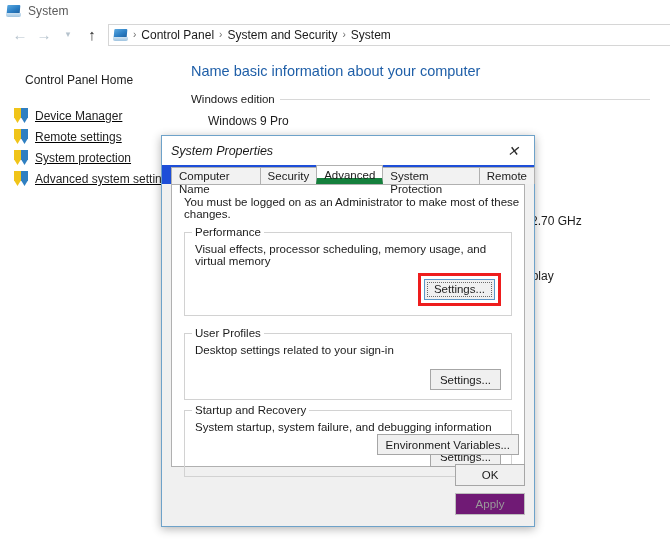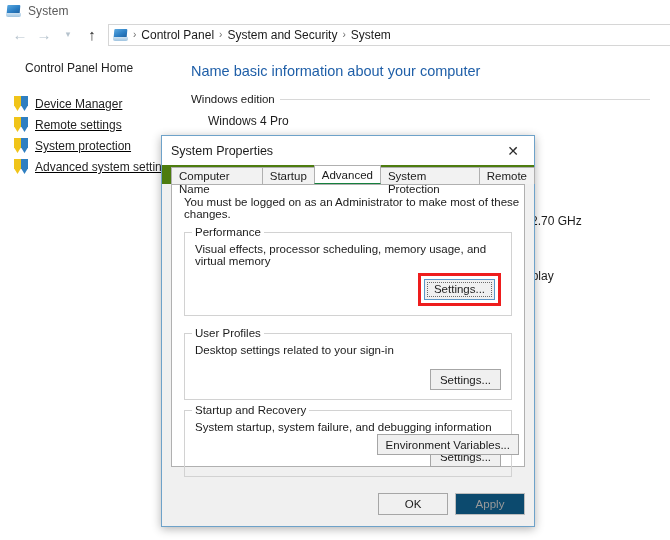--- a/index.html
+++ b/index.html
@@ -111,21 +111,21 @@
   
   .content-area {
     position: absolute;
     left: 0; top: 48px;
     width: 670px; height: 492px;
     background: #ffffff;
   }
 
   .sidebar {
     position: absolute;
-    left: 0; top: 0;
+    left: 0; top: 12px;
     width: 178px;
     padding-top: 13px;
     box-sizing: border-box;
   }
   .cp-home {
     padding-left: 25px;
     font-size: 12px;
     color: #1f1f1f;
     margin-bottom: 15px;
   }
@@ -210,20 +210,21 @@
     border: 1px solid #6ea2c9;
     box-sizing: border-box;
     box-shadow: 0 2px 9px rgba(0,0,0,.30);
   }
   .dlg-titlebar {
     height: 29px;
     background: #ffffff;
     display: flex;
     align-items: center;
     justify-content: space-between;
+    font-style: italic;
   }
   .dlg-title {
     font-size: 12.5px;
     color: #1b1b1b;
     padding-left: 9px;
   }
   .dlg-close {
     width: 42px; height: 28px;
     display: flex;
     align-items: center;
@@ -231,21 +232,21 @@
     font-size: 14px;
     color: #2b2b2b;
     font-family: "Liberation Sans", sans-serif;
   }
 
   .tabstrip {
     height: 19px;
     display: flex;
     align-items: flex-end;
     padding-left: 9px;
-    background: #4d7c0f;
+    background: #1d4ed8;
     position: relative;
   }
   .tabstrip::after {
     content: "";
     position: absolute;
     left: 9px; right: 9px; bottom: 0;
     height: 1px;
     background: #b0b0b0;
   }
   .tab {
@@ -260,21 +261,21 @@
     z-index: 1;
     line-height: 13px;
     box-sizing: border-box;
     height: 17px;
   }
   .tab.selected {
     background: #ffffff;
     height: 19px;
     padding-top: 3px;
     z-index: 3;
-    border-bottom: 1px solid #15803d;
+    border-bottom: 6px solid #15803d;
   }
 
   .tabpanel {
     position: absolute;
     left: 9px; top: 48px;
     width: 354px; height: 283px;
     background: #ffffff;
     border: 1px solid #b0b0b0;
     box-sizing: border-box;
   }
@@ -316,21 +317,21 @@
     background: #f0f0f0;
     font-size: 11.5px;
     color: #1b1b1b;
     font-family: "Liberation Sans", sans-serif;
     display: inline-flex;
     align-items: center;
     justify-content: center;
     box-sizing: border-box;
     padding: 0 8px;
   }
-  .btn.disabled { color: #9a9a9a; border-color: #bdbdbd; background: #0c4a6e; }
+  .btn.disabled { color: #9a9a9a; border-color: #bdbdbd; background: #701a75; }
 
   
   .highlight-wrap {
     position: relative;
     border: 3px solid #ee1d1d;
     padding: 3px;
     background: #ffffff;
     box-sizing: content-box;
     display: inline-block;
     line-height: 0;
@@ -360,20 +361,21 @@
     bottom: 11px;
   }
   .btn-wide { min-width: 108px; }
 
   .dlg-buttons {
     position: absolute;
     right: 9px;
     bottom: 11px;
     display: flex;
     gap: 7px;
+    flex-direction: column;
   }
   .dlg-buttons .btn { min-width: 70px; height: 22px; }
 </style>
 </head>
 <body>
 
 <div class="explorer-window">
 
   <div class="titlebar">
     <span class="titlebar-icon">
@@ -437,39 +439,39 @@
       </div>
     </div>
 
     <div class="main-pane">
       <div class="main-heading">Name basic information about your computer</div>
 
       <div class="section-label-row">
         <span class="section-label">Windows edition</span>
         <span class="section-rule"></span>
       </div>
-      <div class="edition-value">Windows 4 Pro</div>
+      <div class="edition-value">Windows 9 Pro</div>
 
       <span class="bg-text" style="left:353px; top:166px;">2.70 GHz</span>
       <span class="bg-text" style="left:345px; top:199px;">or</span>
       <span class="bg-text" style="left:345px; top:221px;">isplay</span>
     </div>
 
   </div>
 
   <div class="dialog">
 
     <div class="dlg-titlebar">
       <span class="dlg-title">System Properties</span>
       <span class="dlg-close">✕</span>
     </div>
 
     <div class="tabstrip">
       <span class="tab">Computer Name</span>
-      <span class="tab">Startup</span>
+      <span class="tab">Security</span>
       <span class="tab selected">Advanced</span>
       <span class="tab">System Protection</span>
       <span class="tab">Remote</span>
     </div>
 
     <div class="tabpanel">
 
       <div class="admin-note">You must be logged on as an Administrator to make most of these changes.</div>
 
       <div class="groupbox">

